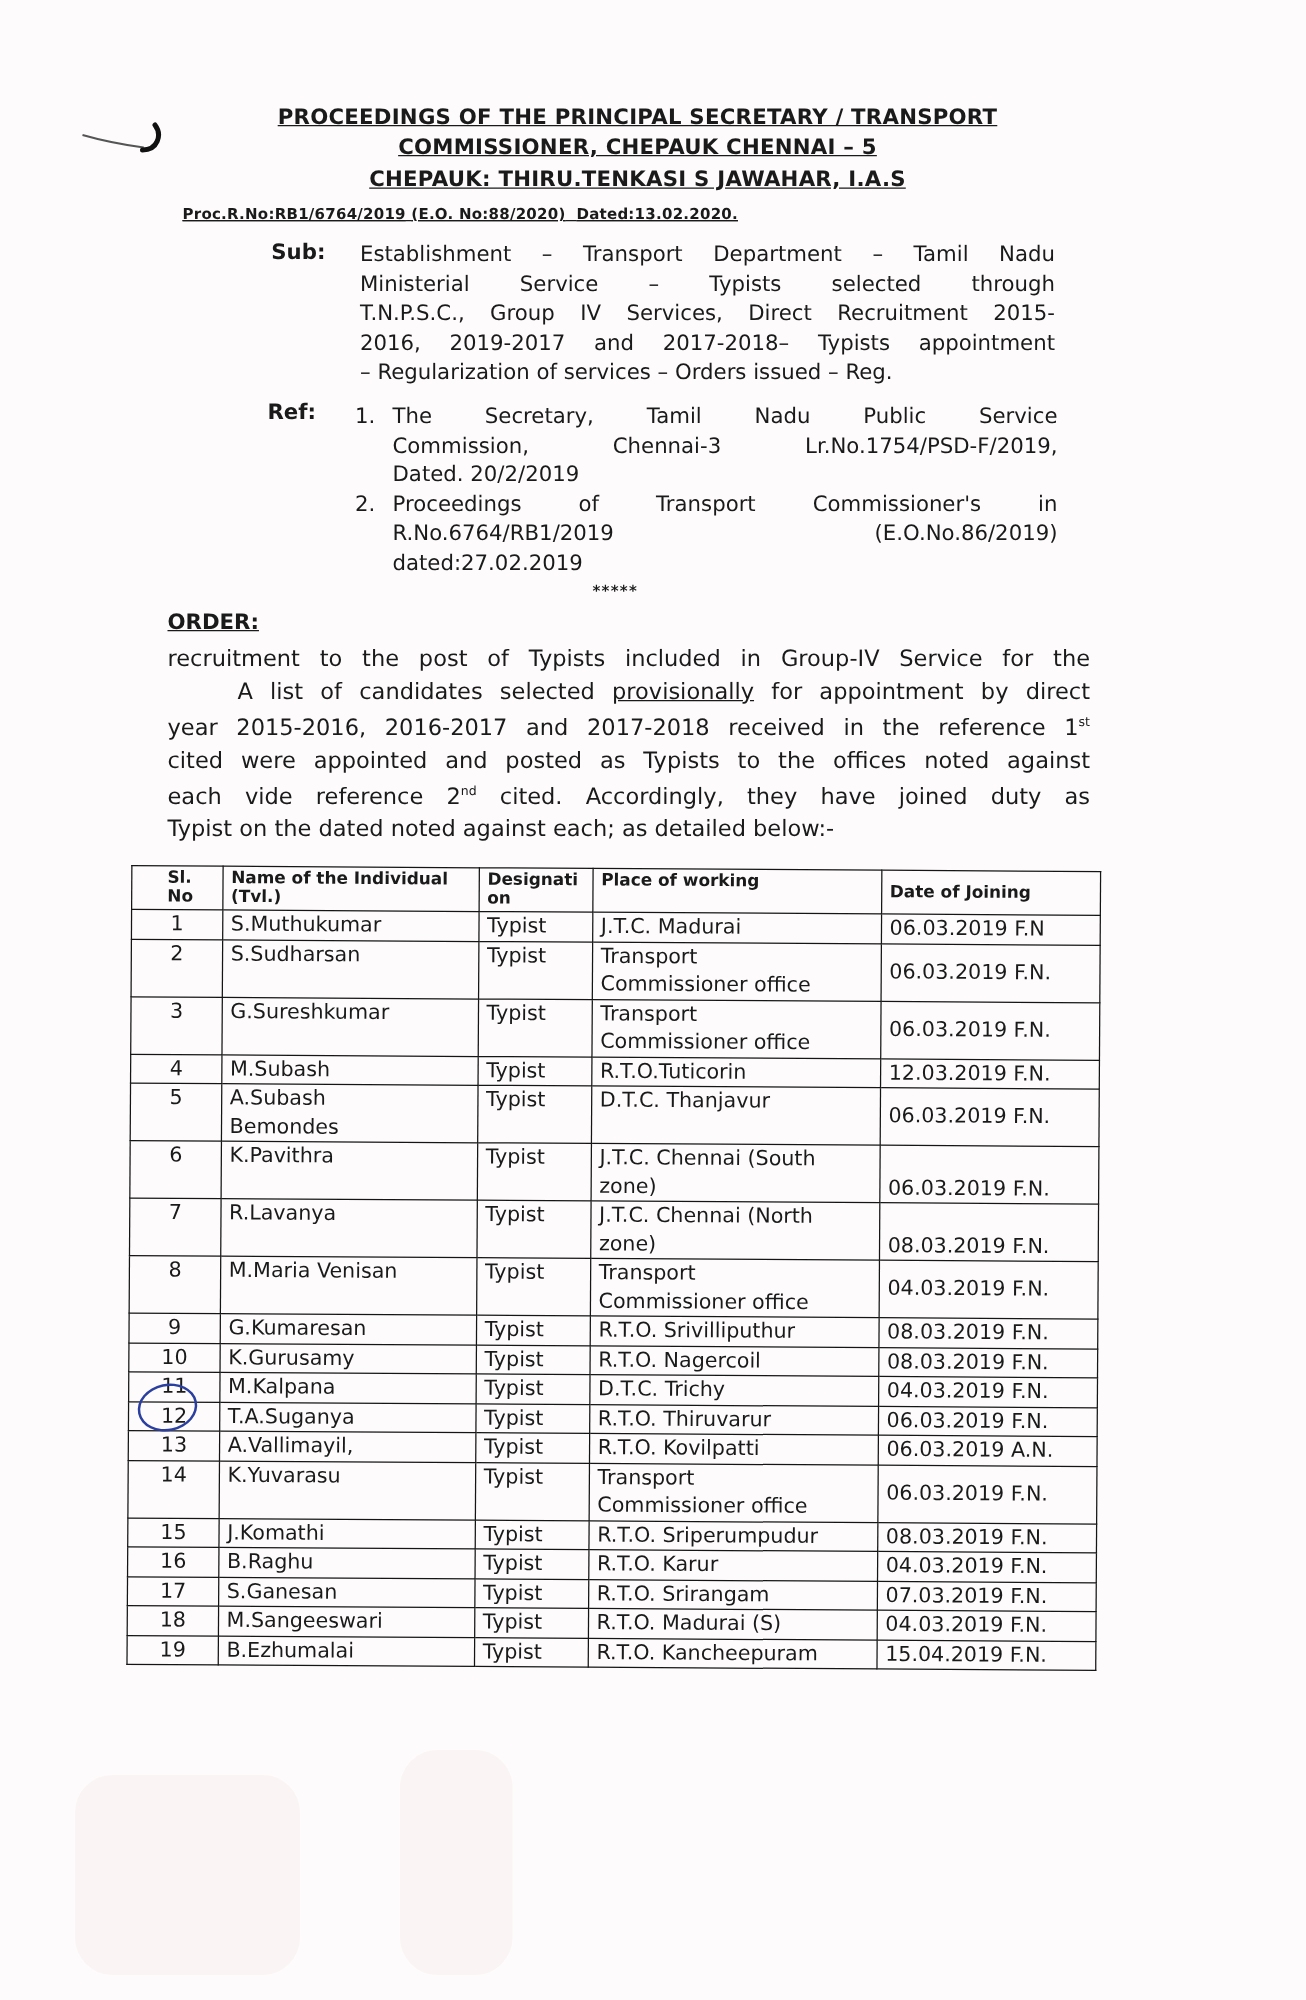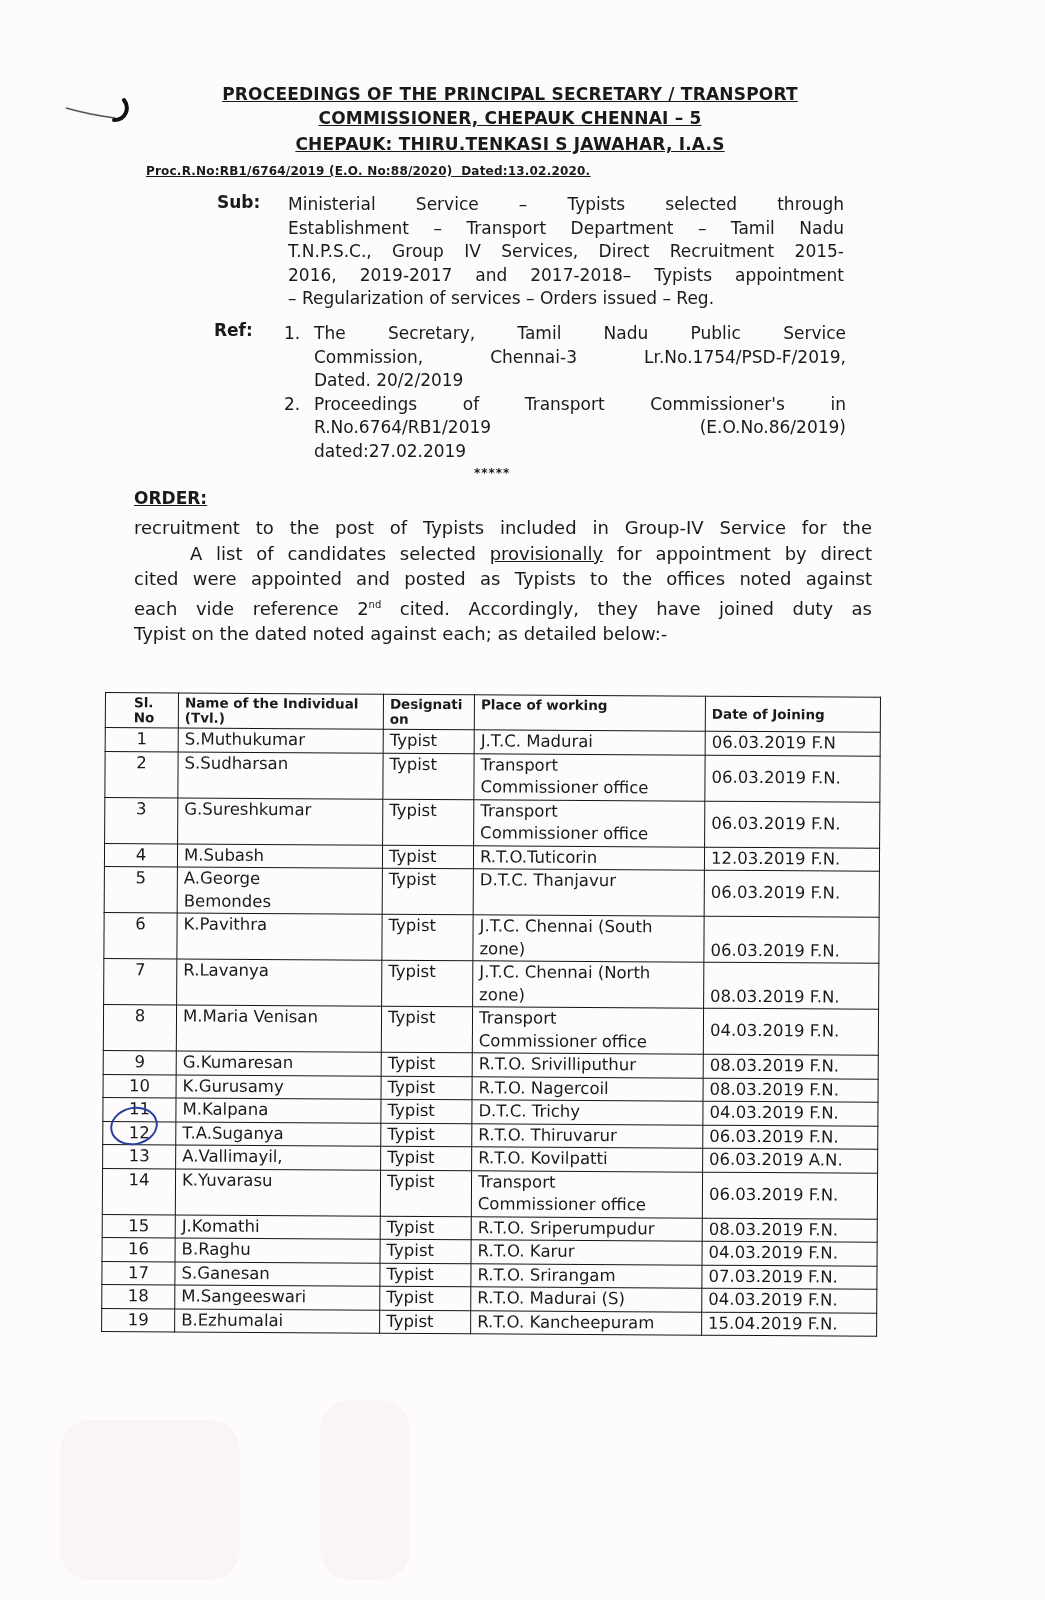--- a/index.html
+++ b/index.html
@@ -112,22 +112,22 @@
   <div class="hdr h2">COMMISSIONER, CHEPAUK CHENNAI – 5</div>
   <div class="hdr h3">CHEPAUK: THIRU.TENKASI S JAWAHAR, I.A.S</div>
   <div class="hdr h4">
     <span>Proc.R.No:RB1/6764/2019</span>
     <span>(E.O. No:88/2020)</span>&nbsp;
     <span>Dated:13.02.2020.</span>
   </div>
 
   <div class="lbl sub-lbl">Sub:</div>
   <div class="sub-text">
+    <span class="ln">Establishment – Transport Department – Tamil Nadu</span>
     <span class="ln">Ministerial Service – Typists selected through</span>
-    <span class="ln">Establishment – Transport Department – Tamil Nadu</span>
     <span class="ln">T.N.P.S.C., Group IV Services, Direct Recruitment 2015-</span>
     <span class="ln">2016, 2019-2017 and 2017-2018– Typists appointment</span>
     <span class="ln last">– Regularization of services – Orders issued – Reg.</span>
   </div>
 
   <div class="lbl ref-lbl">Ref:</div>
   <div class="ref-list">
     <div class="ref-item">
       <span class="ref-num">1.</span>
       <div class="ref-body">
@@ -145,20 +145,21 @@
       </div>
     </div>
   </div>
 
   <div class="stars">*****</div>
 
   <div class="order-lbl">ORDER:</div>
   <div class="order-text">
     <span class="ln">recruitment to the post of Typists included in Group-IV Service for the</span>
     <span class="ln first"><span>A list of candidates selected </span><span class="u">provisionally</span><span> for appointment by direct</span></span>
+    <span class="ln"><span>year 2015-2016, 2016-2017 and 2017-2018 received in the reference 1</span><sup>st</sup></span>
     <span class="ln">cited were appointed and posted as Typists to the offices noted against</span>
     <span class="ln"><span>each vide reference 2</span><sup>nd</sup><span> cited.  Accordingly, they have joined duty as</span></span>
     <span class="ln last">Typist on the dated noted against each; as detailed below:-</span>
   </div>
 
   <table class="appt">
     <thead>
       <tr>
         <th class="c-no">Sl. No</th>
         <th class="c-name">Name of the Individual (Tvl.)</th>
@@ -191,21 +192,21 @@
         </tr>
         <tr>
           <td class="sl">4</td>
           <td class="name">M.Subash</td>
           <td class="des">Typist</td>
           <td class="place">R.T.O.Tuticorin</td>
           <td class="date">12.03.2019 F.N.</td>
         </tr>
         <tr>
           <td class="sl">5</td>
-          <td class="name"><span>A.George</span><br><span>Bemondes</span></td>
+          <td class="name"><span>A.Subash</span><br><span>Bemondes</span></td>
           <td class="des">Typist</td>
           <td class="place">D.T.C. Thanjavur</td>
           <td class="date top">06.03.2019 F.N.</td>
         </tr>
         <tr>
           <td class="sl">6</td>
           <td class="name">K.Pavithra</td>
           <td class="des">Typist</td>
           <td class="place">J.T.C. Chennai (South zone)</td>
           <td class="date">06.03.2019 F.N.</td>

